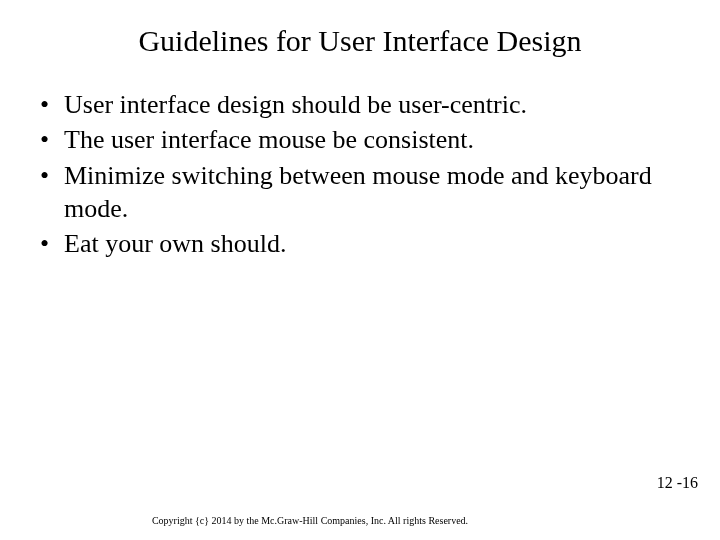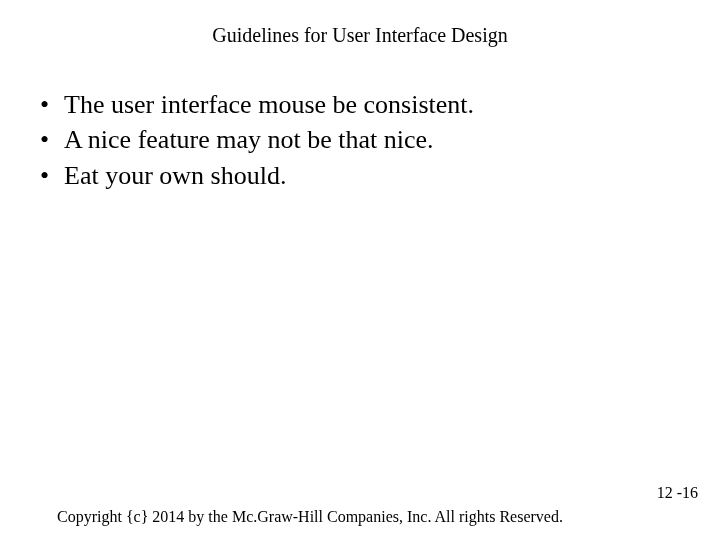--- a/index.html
+++ b/index.html
@@ -17,21 +17,21 @@
     width: 720px;
     height: 540px;
     box-sizing: border-box;
   }
   .title {
     position: absolute;
     top: 24px;
     left: 0;
     width: 720px;
     text-align: center;
-    font-size: 20px;
+    font-size: 30px;
     font-weight: normal;
   }
   .body {
     position: absolute;
     top: 88px;
     left: 36px;
     right: 36px;
   }
   ul.bullets {
     margin: 0;
@@ -49,43 +49,44 @@
     content: "•";
     position: absolute;
     left: 4px;
     top: 0;
     font-size: 26px;
     line-height: 1.28;
   }
   .page-number {
     position: absolute;
     right: 22px;
-    bottom: 38px;
+    bottom: 48px;
     font-size: 16px;
   }
   .copyright {
     position: absolute;
     bottom: 14px;
     left: 0;
     width: 620px;
     text-align: center;
-    font-size: 16px;
+    font-size: 10px;
   }
 </style>
 </head>
 <body>
 
 <div class="slide">
 
   <div class="title">Guidelines for User Interface Design</div>
 
   <div class="body">
     <ul class="bullets">
+      <li>User interface design should be user-centric.</li>
       <li>The user interface mouse be consistent.</li>
-      <li>A nice feature may not be that nice.</li>
+      <li>Minimize switching between mouse mode and keyboard mode.</li>
       <li>Eat your own should.</li>
     </ul>
   </div>
 
   <div class="page-number">12 -16</div>
 
   <div class="copyright">Copyright {c} 2014 by the Mc.Graw-Hill Companies, Inc. All rights Reserved.</div>
 
 </div>
 

